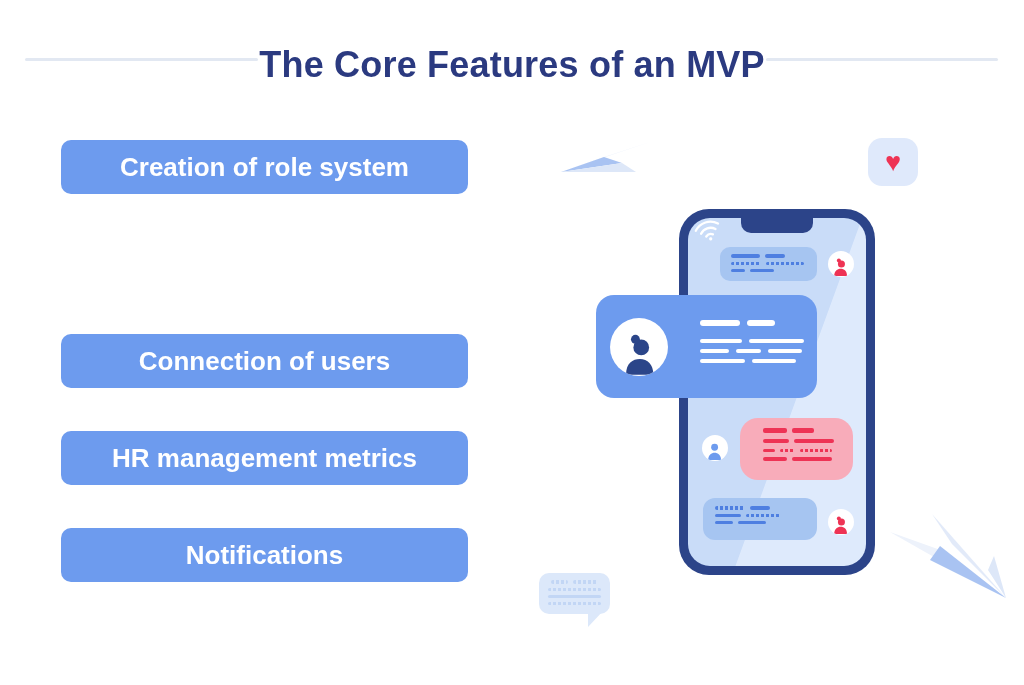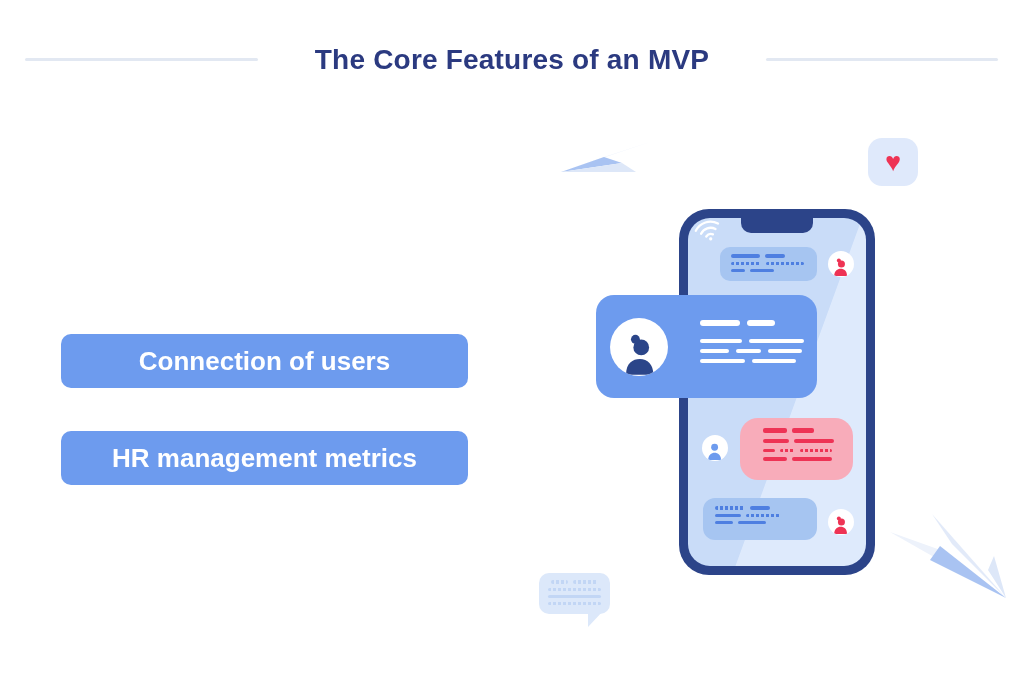--- a/index.html
+++ b/index.html
@@ -14,21 +14,21 @@
     background: #ffffff;
     overflow: hidden;
   }
 
   
   .title {
     position: absolute;
     left: 0; right: 0;
     top: 44px;
     text-align: center;
-    font-size: 28px;
+    font-size: 36px;
     font-weight: bold;
     color: #2B3A80;
     letter-spacing: 0.2px;
   }
   .rule {
     position: absolute;
     top: 58px;
     height: 3px;
     border-radius: 2px;
     background: #E2E8F2;
@@ -184,22 +184,24 @@
 </style>
 </head>
 <body>
 
 <div class="canvas">
 
   <div class="rule rule-left"></div>
   <h1 class="title">The Core Features of an MVP</h1>
   <div class="rule rule-right"></div>
 
+  <div class="feature f0">Creation of role system</div>
   <div class="feature f3">HR management metrics</div>
   <div class="feature f2">Connection of users</div>
+  <div class="feature f4">Notifications</div>
 
   <svg class="plane plane-tl" viewBox="0 0 94 46">
     <polygon points="1,33 93,2 44,18" fill="#EDF2FB"></polygon>
     <polygon points="1,33 44,18 62,24" fill="#A9C3F2"></polygon>
     <polygon points="1,33 62,24 76,33" fill="#DDE7F8"></polygon>
   </svg>
 
   <div class="heart-badge">
     <span>♥</span>
   </div>

